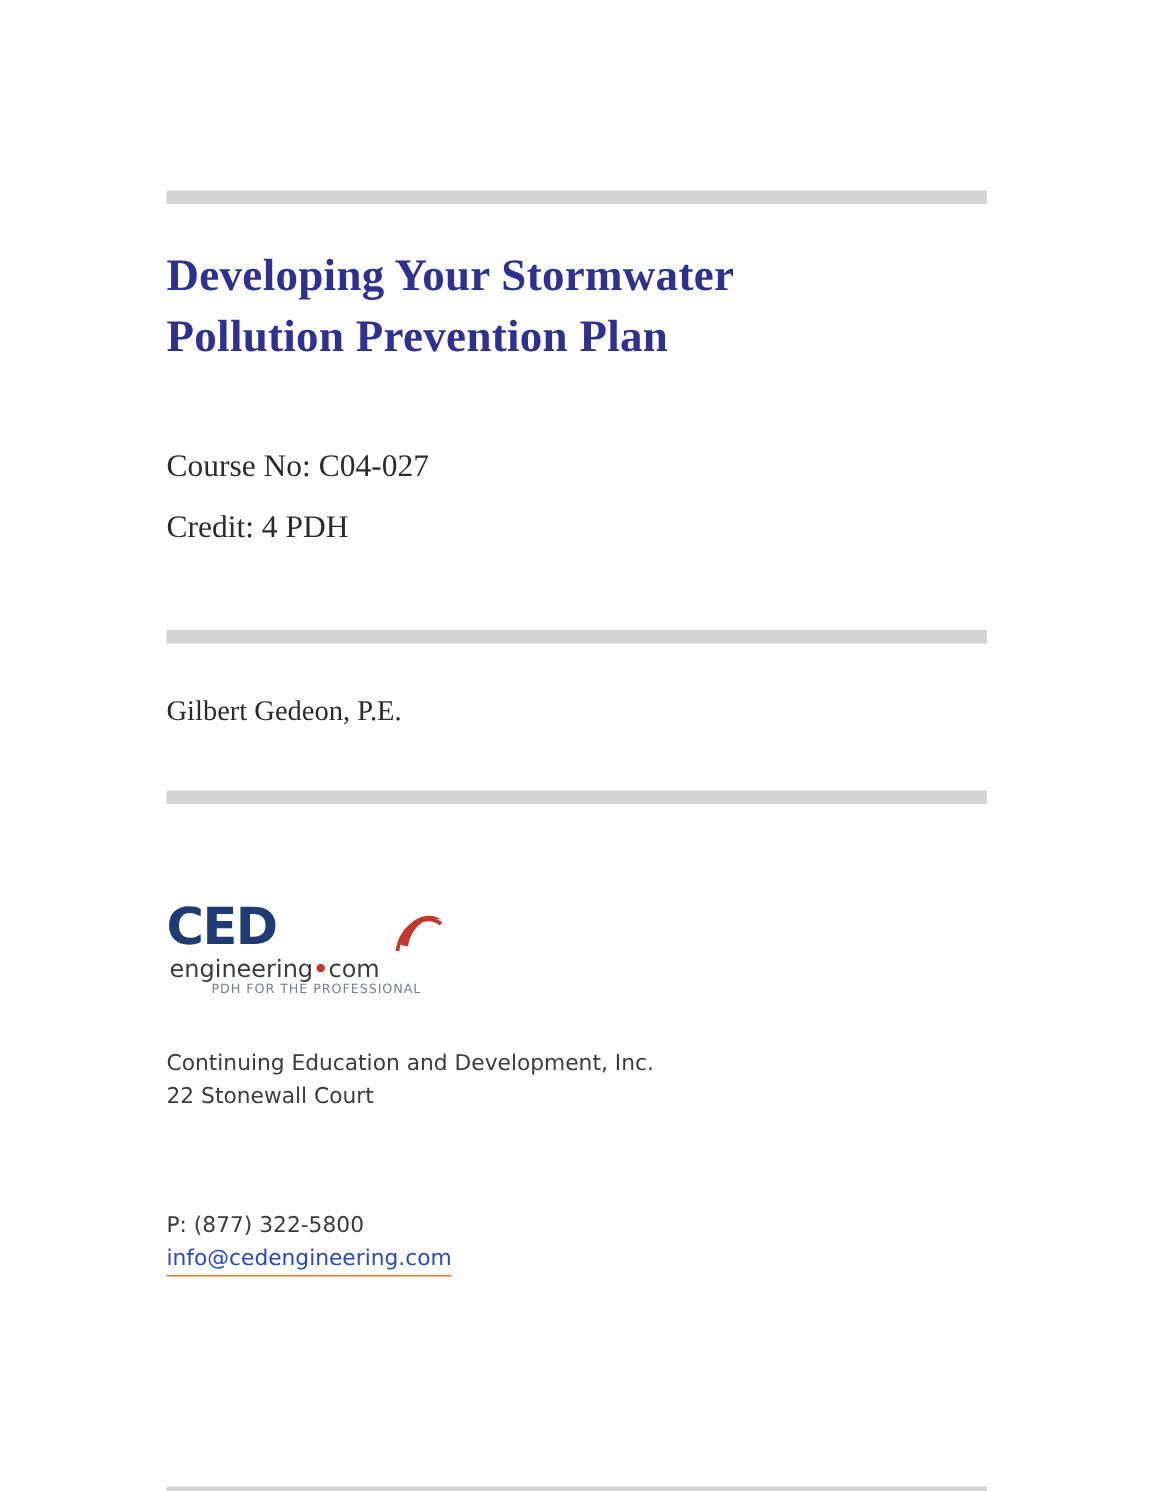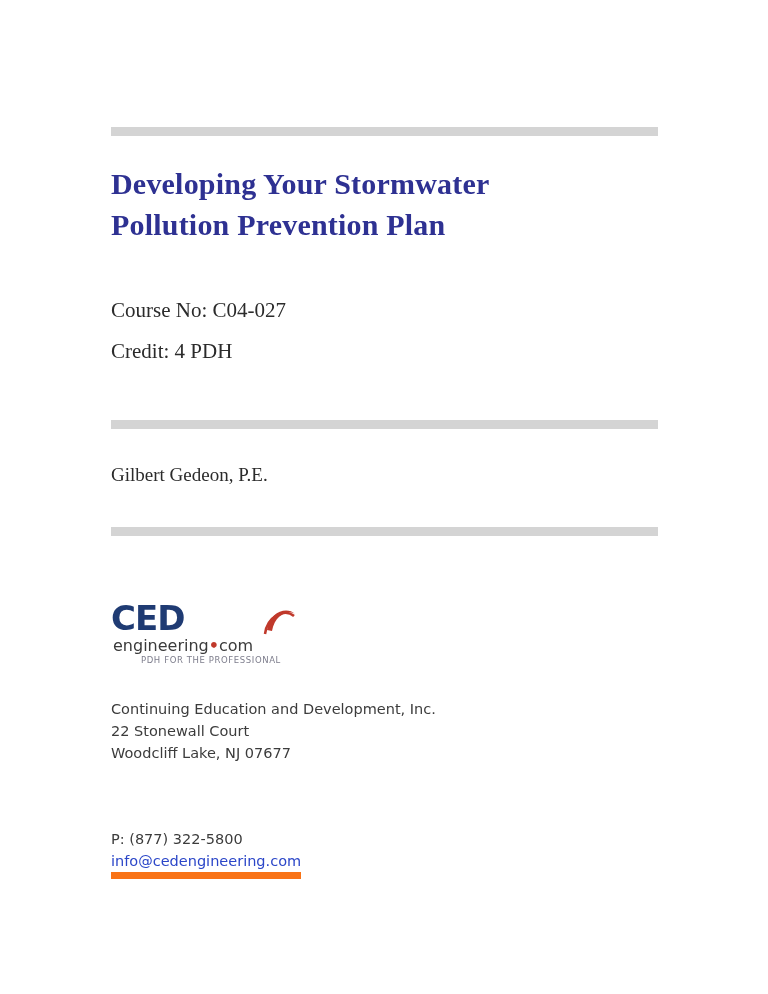--- a/index.html
+++ b/index.html
@@ -125,21 +125,21 @@
     line-height: 22px;
     color: #3c3c3c;
   }
   .email {
     color: #2b46c8;
     font-family: "DejaVu Sans", sans-serif;
     font-size: 14.5px;
     line-height: 22px;
     text-decoration: none;
     display: inline-block;
-    border-bottom: 7px solid #f97316;
+    border-bottom: 1px solid #f97316;
   }
 </style>
 </head>
 <body>
 
 <div class="page">
   <div class="content">
 
     <div class="rule rule-1"></div>
 
@@ -165,21 +165,20 @@
         <path d="M4 26 C6 8, 24 2, 32 10 C26 6, 12 10, 9 27 Z" fill="#c0392b"></path>
         <path d="M2 30 C4 12, 22 4, 31 12" stroke="#c0392b" stroke-width="2.5" fill="none"></path>
       </svg>
       <div class="logo-eng"><span>engineering</span><span class="dot">•</span><span>com</span></div>
       <div class="logo-tag">PDH FOR THE PROFESSIONAL</div>
     </div>
 
     <div class="address">
       <div>Continuing Education and Development, Inc.</div>
       <div>22 Stonewall Court</div>
-      <div>Woodcliff Lake, NJ 07677</div>
     </div>
 
     <div class="contact">
       <div>P: (877) 322-5800</div>
       <div><a class="email" href="#">info@cedengineering.com</a></div>
     </div>
 
     <div class="rule rule-4"></div>
 
   </div>

